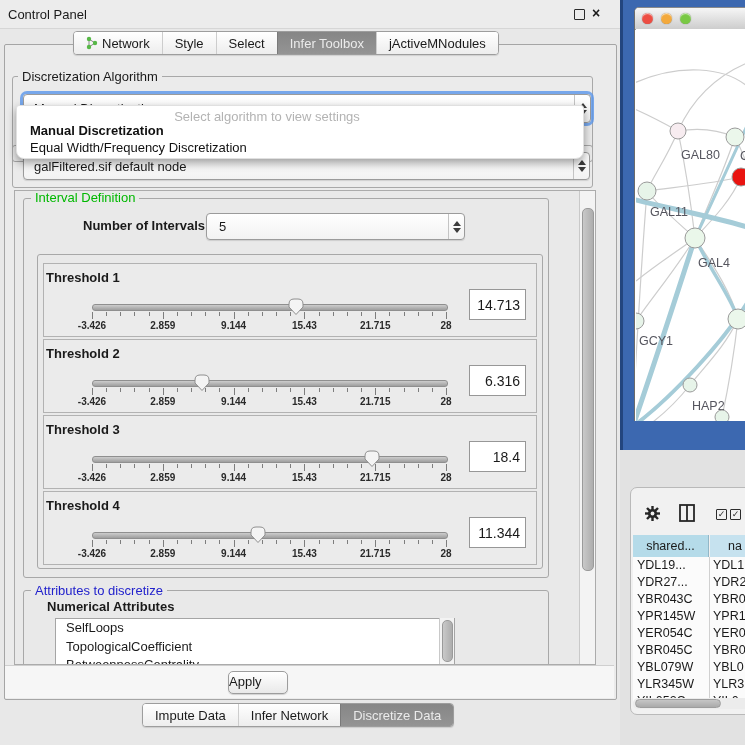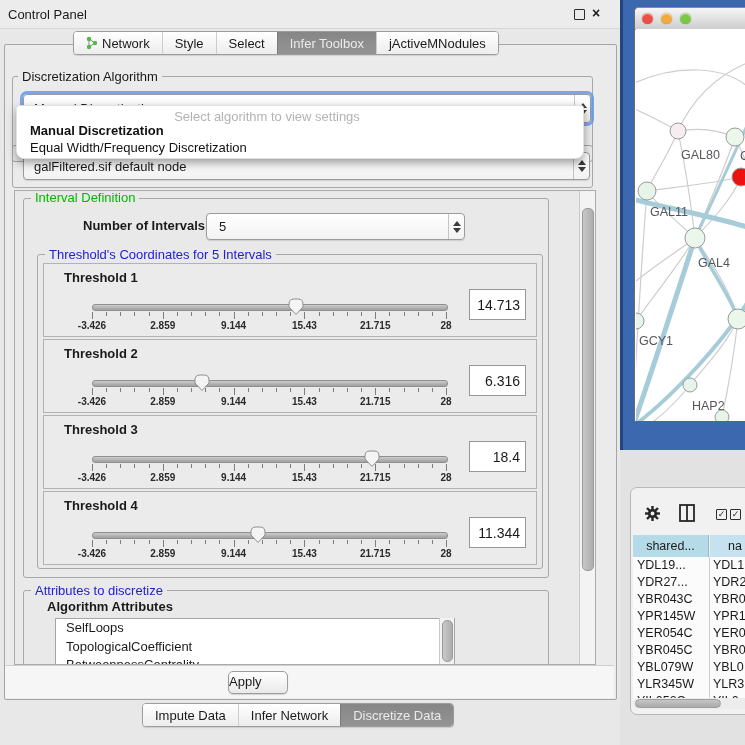--- a/index.html
+++ b/index.html
@@ -34,21 +34,21 @@
                   align-items:center;justify-content:center;gap:2px;}
   .tri-up{width:0;height:0;border-left:4px solid transparent;border-right:4px solid transparent;border-bottom:5px solid #3c3c3c;}
   .tri-dn{width:0;height:0;border-left:4px solid transparent;border-right:4px solid transparent;border-top:5px solid #3c3c3c;}
   #algo-combo{left:23px;top:94px;width:566px;height:27px;box-shadow:0 0 0 3px rgba(90,150,235,.8);}
   
   #scrollpane{left:14px;top:190px;width:580px;height:473px;border:1px solid #ababab;background:#e9e9e9;overflow:hidden;}
   .vtrack{background:#f3f3f3;border-left:1px solid #c9c9c9;}
   .vthumb{background:linear-gradient(90deg,#c9c9c9,#adadad);border:1px solid #9a9a9a;border-radius:5px;}
   
   .th-row{left:28px;width:492px;height:72px;border:1px solid #b2b2b2;background:#ebebeb;}
-  .th-label{position:absolute;left:20px;top:6px;font-size:13px;font-weight:bold;}
+  .th-label{position:absolute;left:2px;top:6px;font-size:13px;font-weight:bold;}
   .track{position:absolute;left:48px;top:40px;width:354px;height:5px;border-radius:3px;
          background:linear-gradient(#cdcdcd,#9e9e9e);border:1px solid #8f8f8f;}
   .tick{position:absolute;width:1px;background:#7d7d7d;top:48px;}
   .ticklab{position:absolute;top:56px;width:60px;margin-left:-30px;text-align:center;
            font-size:10px;font-weight:bold;color:#2a2a2a;}
   .thumb{position:absolute;top:33px;width:18px;height:19px;}
   .th-value{position:absolute;left:425px;top:25px;width:57px;height:31px;background:#fff;border:1px solid #979797;
             font-size:14px;text-align:right;padding-right:5px;line-height:31px;box-sizing:border-box;}
   
   #attr-list{background:#fff;border:1px solid #a5a5a5;font-size:13px;overflow:hidden;}
@@ -157,21 +157,20 @@
     <div class="abs" style="left:68px;top:27px;font-size:13px;font-weight:bold;">Number of Intervals</div>
     <div class="abs combo" style="left:191px;top:22px;width:257px;height:25px;">
       <div class="val" style="padding-left:12px;">5</div>
       <div class="stepper">
           <div class="tri-up"></div>
           <div class="tri-dn"></div>
         </div>
     </div>
 
     <div class="abs group" style="left:22px;top:63px;width:504px;height:313px;"></div>
-    <div class="abs gtitle bg-scroll t-blue" style="left:30px;top:57px;">Threshold's Coordinates for 5 Intervals</div>
 
     <div class="abs th-row" style="top:72px;">
       <div class="th-label">Threshold 1</div>
       <div class="track"></div>
       <div class="ticks">
           <div class="tick" style="left: 48px; height: 7px;"></div>
           <div class="tick" style="left: 62.16px; height: 4px;"></div>
           <div class="tick" style="left: 76.32px; height: 4px;"></div>
           <div class="tick" style="left: 90.48px; height: 4px;"></div>
           <div class="tick" style="left: 104.64px; height: 4px;"></div>
@@ -330,21 +329,21 @@
           <div class="ticklab" style="left: 402px;">28</div>
         </div>
       <div class="thumb" style="left: 205.378px;"><svg width="18" height="19" viewBox="0 0 18 19">
             <path d="M2,7 Q2,2 7,2 L11,2 Q16,2 16,7 L16,10 L9,17.5 L2,10 Z" fill="#f4f4f4" stroke="#8f8f8f"></path>
           </svg></div>
       <div class="th-value">11.344</div>
     </div>
 
     <div class="abs group" style="left:8px;top:399px;width:524px;height:90px;"></div>
     <div class="abs gtitle bg-scroll t-blue" style="left:16px;top:393px;">Attributes to discretize</div>
-    <div class="abs" style="left:32px;top:408px;font-size:13px;font-weight:bold;">Algorithm Attributes</div>
+    <div class="abs" style="left:32px;top:408px;font-size:13px;font-weight:bold;">Numerical Attributes</div>
     <div class="abs" id="attr-list" style="left:40px;top:427px;width:398px;height:46px;">
         <div>SelfLoops</div>
         <div>TopologicalCoefficient</div>
         <div>BetweennessCentrality</div>
       </div>
     <div class="abs vtrack" style="left:424px;top:427px;width:14px;height:46px;">
       <div class="vthumb" style="position:absolute;left:2px;top:2px;width:9px;height:40px;"></div>
     </div>
 
     <div class="abs vtrack" style="left:564px;top:0;width:15px;height:473px;">

